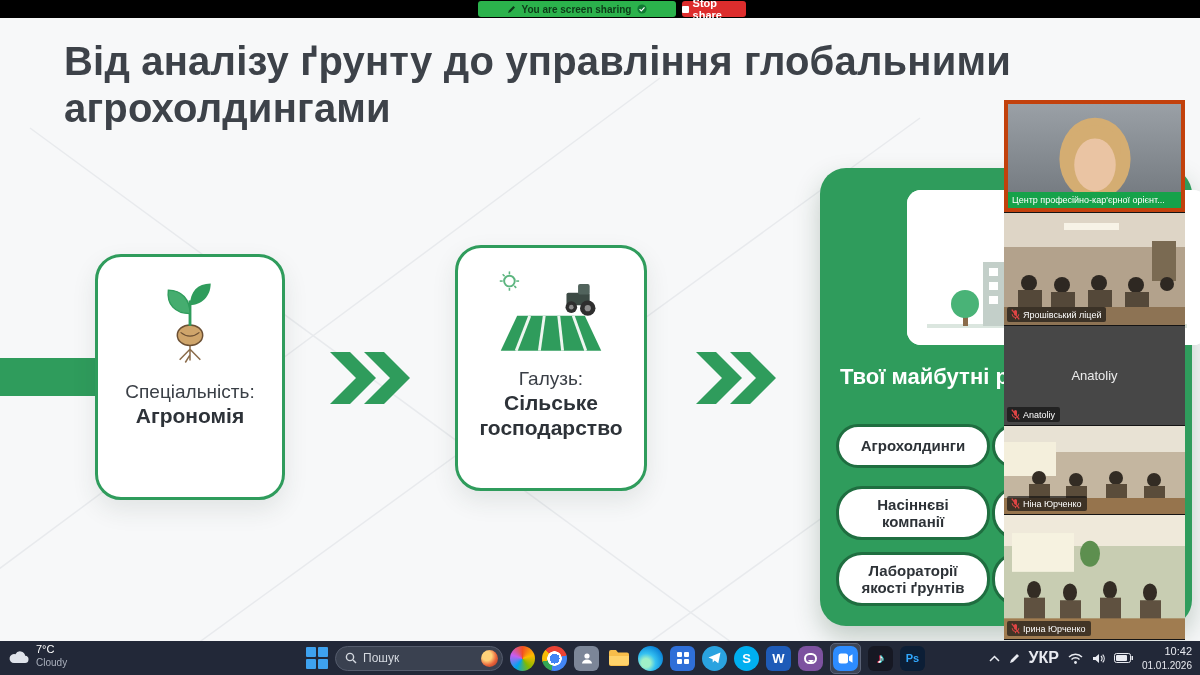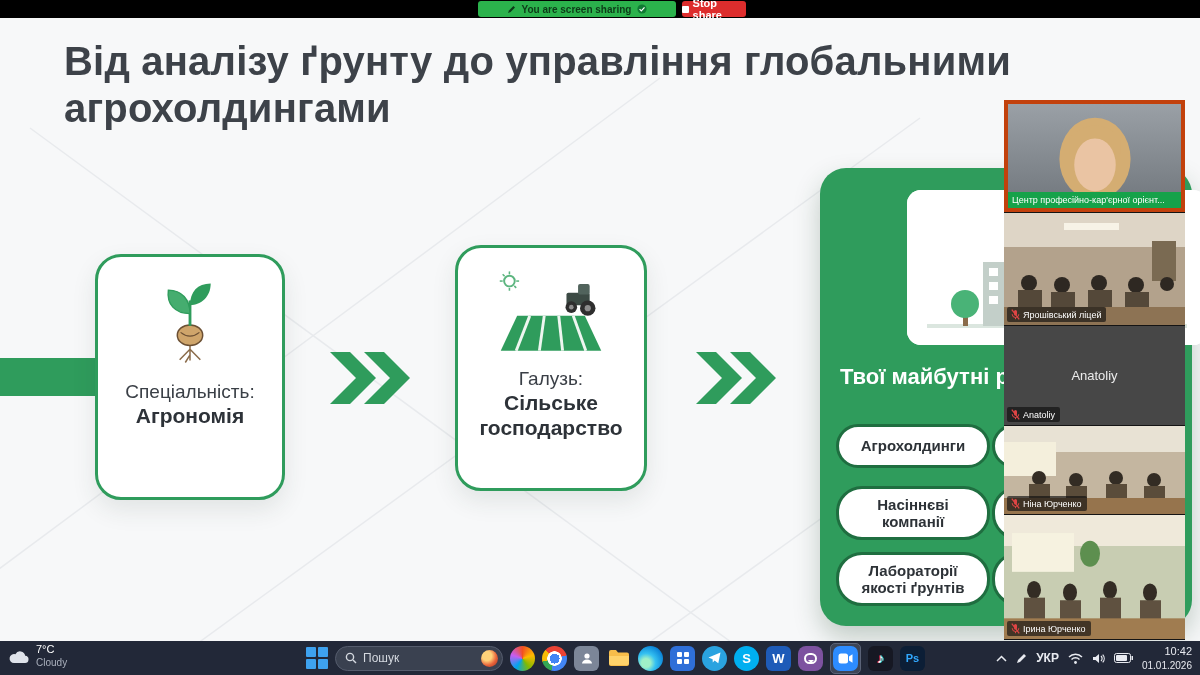--- a/index.html
+++ b/index.html
@@ -95,21 +95,21 @@
   .ic-viber { border-radius:8px; background:#7d52a0; }
   .viber-bub { width:13px; height:11px; border:2px solid #fff; border-radius:6px; position:relative; }
   .viber-bub:after { content:""; position:absolute; left:2px; bottom:-4px; width:0; height:0;
     border:3px solid rgba(0,0,0,0); border-top-color:#fff; }
   .zoom-wrap { background:#3d4556; border:1px solid #5b6378; border-radius:5px; padding:2px; display:flex; cursor:pointer; }
   .ic-zoom { background:#2d8cff; border-radius:7px; }
   .ic-tiktok { background:#161823; color:#fff; font-size:14px; text-shadow:1px 0 #25f4ee, -1px 0 #fe2c55; }
   .ic-ps { background:#0c1e36; color:#31a8ff; font-size:11px; }
 
   .tray { position:absolute; right:8px; top:0; height:34px; display:flex; align-items:center; gap:9px; color:#e8eaf0; }
-  .lang { font-size:12px; font-weight:700; cursor:pointer; }
+  .lang { font-size:16px; font-weight:700; cursor:pointer; }
   .clock { display:flex; flex-direction:column; align-items:flex-end; line-height:1.3; cursor:pointer; }
   .clock-time { font-size:11px; } .clock-date { font-size:10px; }
   .tray svg { display:block; }
 </style>
 </head>
 <body>
 
 <div class="screen">
 
   <div class="top-bar">

